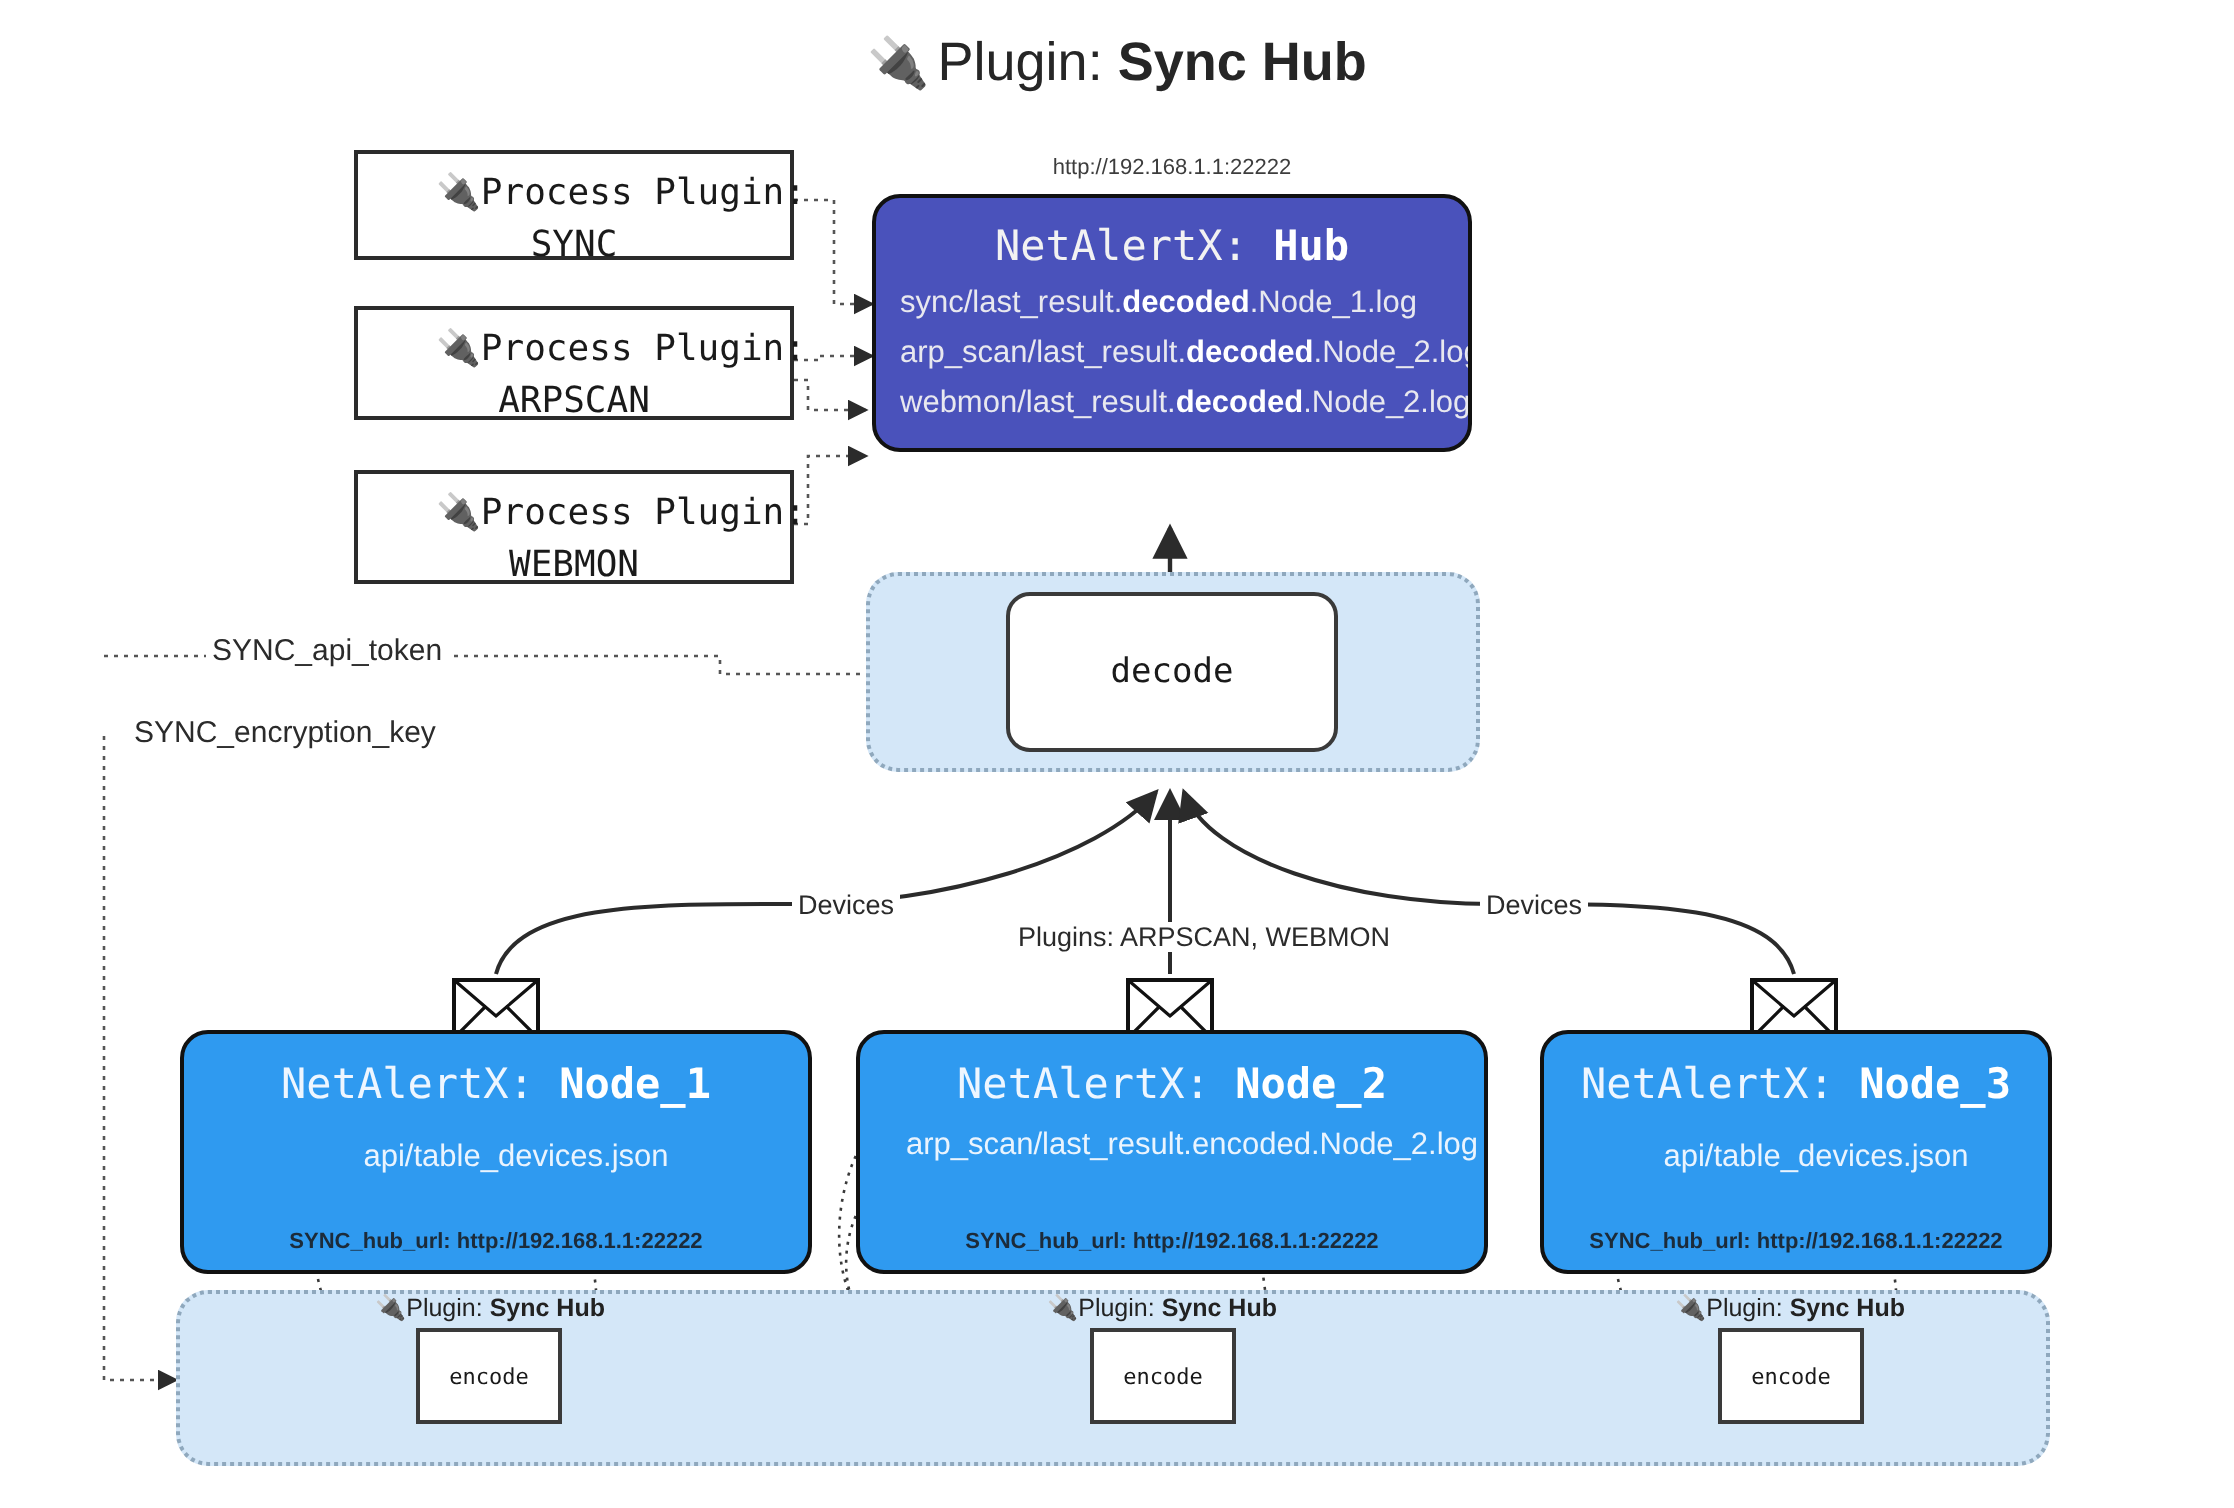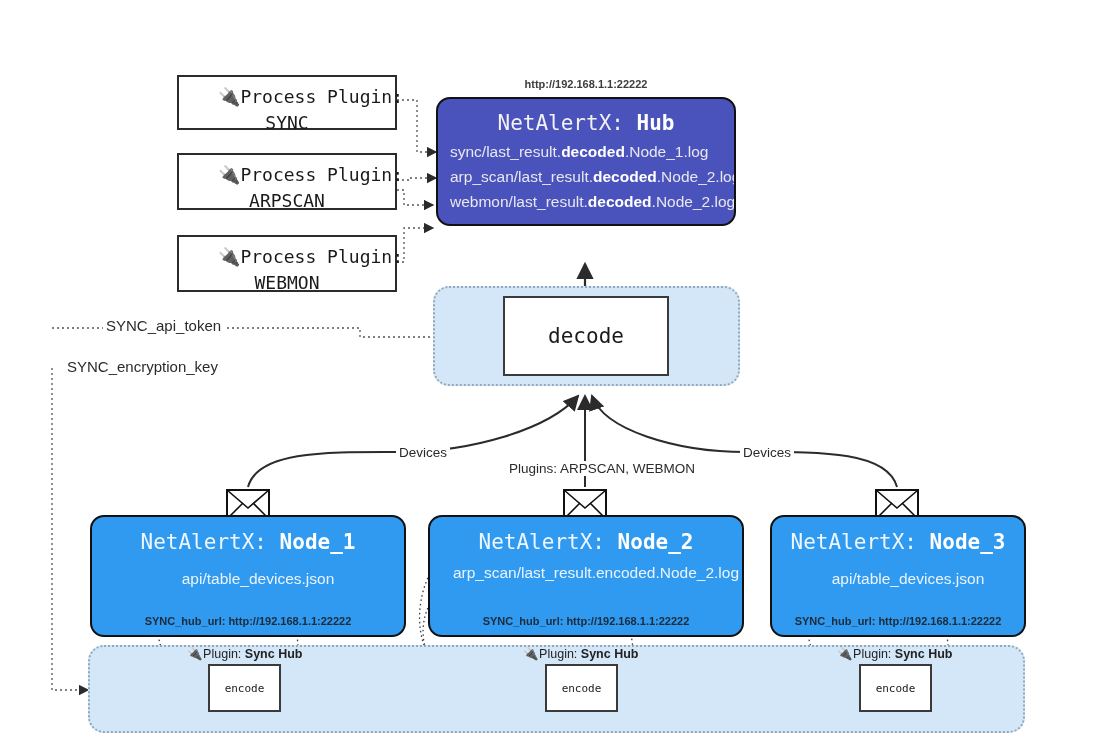--- a/index.html
+++ b/index.html
@@ -79,21 +79,21 @@
     color: #e8e8ef;
     margin-top: 8px;
     padding-left: 12px;
     white-space: nowrap;
   }
   .hub-line.tight { margin-top: 7px; }
   .hub-line .strong { font-weight: bold; color: #ffffff; text-align: center; }
   .hub-url {
     position: absolute;
     font-size: 11px;
-    font-weight: bold;
+    font-weight: normal;
     color: #3d3d3d;
     white-space: nowrap;
     text-align: center;
   }
   
   .lightbox {
     position: absolute;
     box-sizing: border-box;
     background: #d4e7f8;
     border: 2px dotted #8fa8bd;
@@ -104,21 +104,21 @@
     position: absolute;
     box-sizing: border-box;
     background: #ffffff;
     border: 2px solid #3a3a3a;
     display: flex;
     align-items: center;
     justify-content: center;
     font-family: "DejaVu Sans Mono", "Liberation Mono", monospace;
     color: #1a1a1a;
   }
-  .white-box.decode { font-size: 21px; }
+  .white-box.decode { font-size: 17px; border-radius: 12px; }
   .white-box.encode { font-size: 11px; }
   
   .node {
     position: absolute;
     box-sizing: border-box;
     background: #2f9af0;
     border: 2.5px solid #111111;
     border-radius: 14px;
     color: #ffffff;
     overflow: hidden;
@@ -224,20 +224,23 @@
       <path d="M564,490 L585,508 L606,490" fill="none" stroke="#111" stroke-width="1.6"></path>
       <path d="M564,519 L580,503 M606,519 L590,503" fill="none" stroke="#111" stroke-width="1.6"></path>
     </g>
     <g>
       <rect x="876" y="490" width="42" height="29" fill="#ffffff" stroke="#111" stroke-width="2"></rect>
       <path d="M876,490 L897,508 L918,490" fill="none" stroke="#111" stroke-width="1.6"></path>
       <path d="M876,519 L892,503 M918,519 L902,503" fill="none" stroke="#111" stroke-width="1.6"></path>
     </g>
   </svg>
 
+  <div class="title">
+    <span class="plug">🔌</span><span>Plugin: </span><span class="strong">Sync Hub</span>
+  </div>
 
   <div class="proc-box" style="left:177px; top:75px; width:220px; height:55px;">
     <span class="l1"><span class="plug">🔌</span><span>Process Plugin:</span></span>
     <span class="l2">SYNC</span>
   </div>
 
   <div class="proc-box" style="left:177px; top:153px; width:220px; height:57px;">
     <span class="l1"><span class="plug">🔌</span><span>Process Plugin:</span></span>
     <span class="l2">ARPSCAN</span>
   </div>

